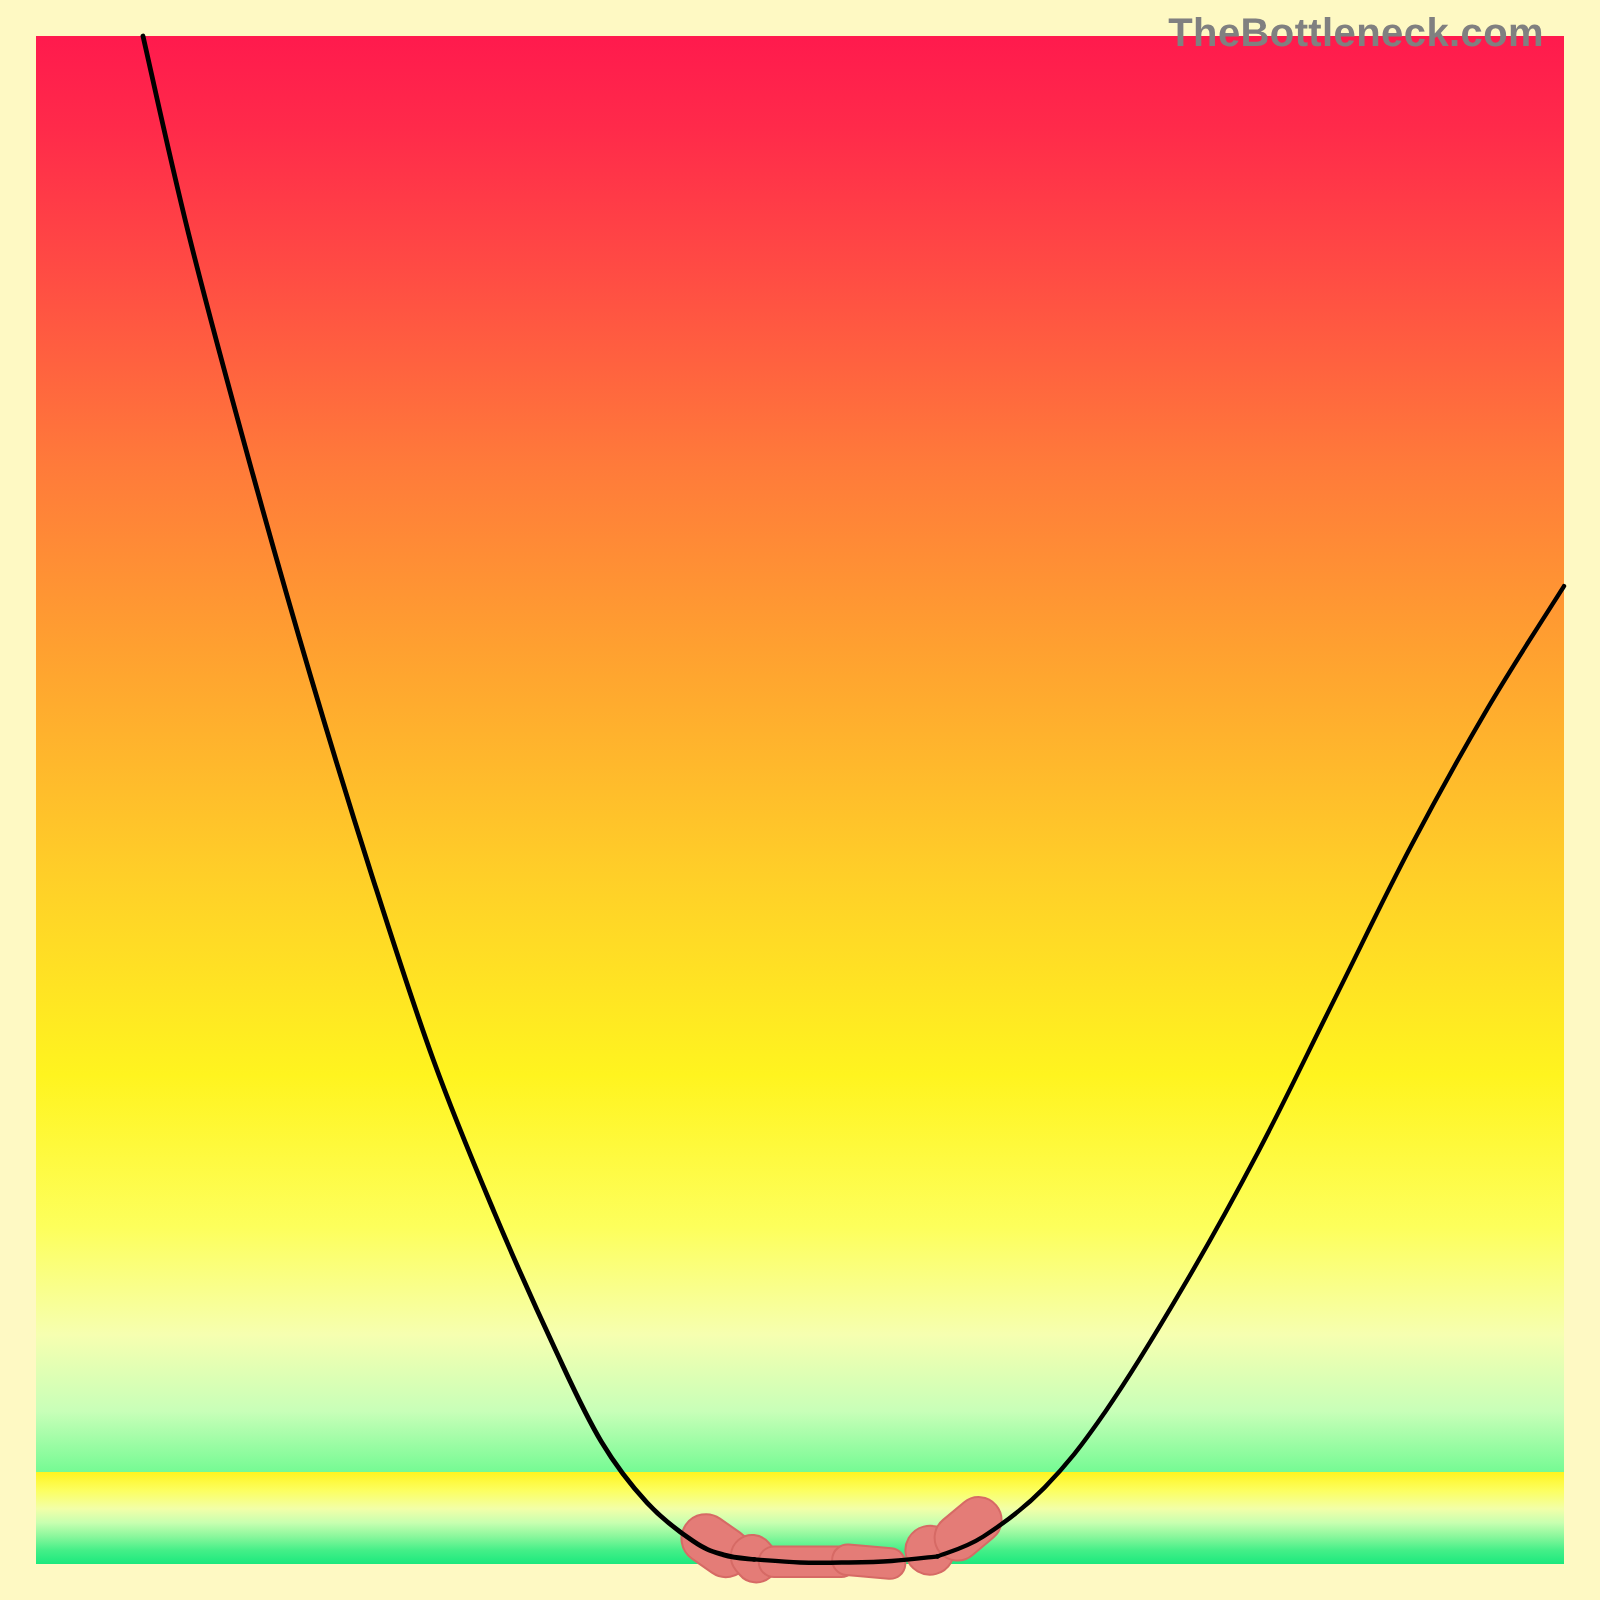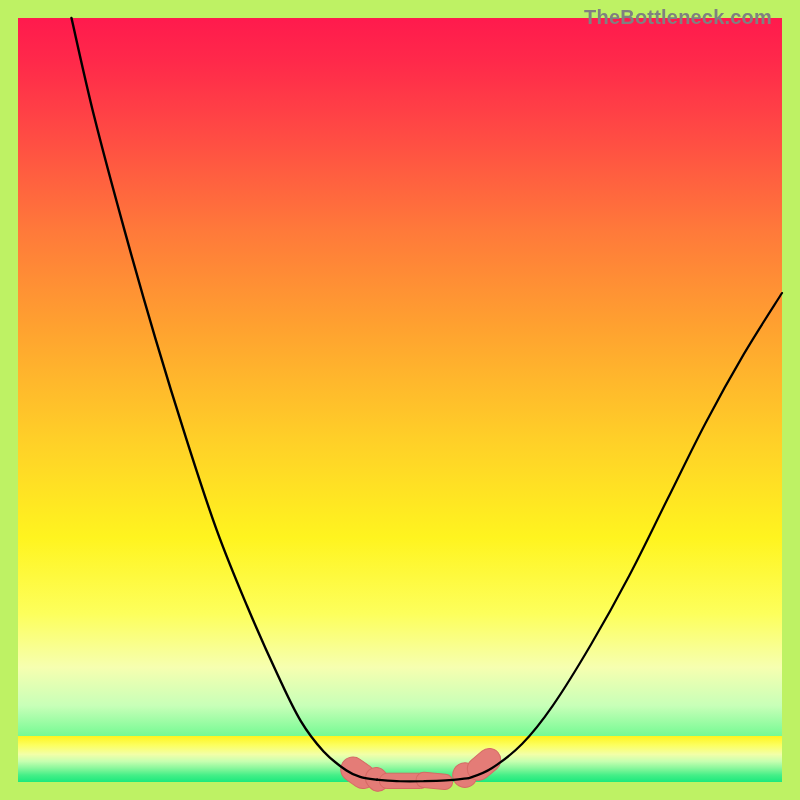--- a/index.html
+++ b/index.html
@@ -10,21 +10,21 @@
     background: #000;
     overflow: hidden;
     font-family: Arial, Helvetica, sans-serif;
   }
   .frame {
     position: absolute;
     top: 0;
     left: 0;
     width: 800px;
     height: 800px;
-    background: #bef264;
+    background: #fef9c3;
   }
   .plot {
     position: absolute;
     top: 18px;
     left: 18px;
     width: 764px;
     height: 764px;
     
     background: linear-gradient(to bottom,
       #ff1a4d 0%,

